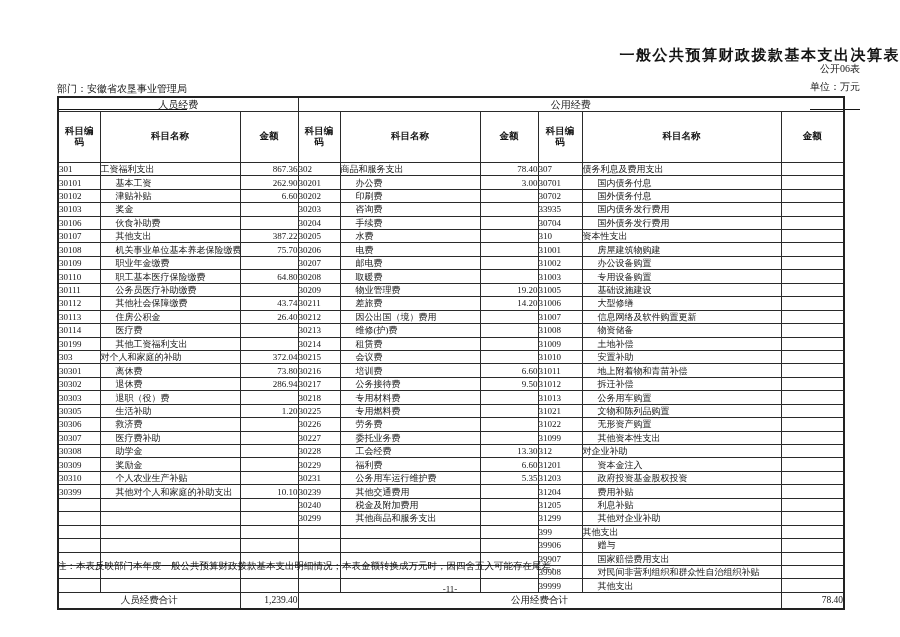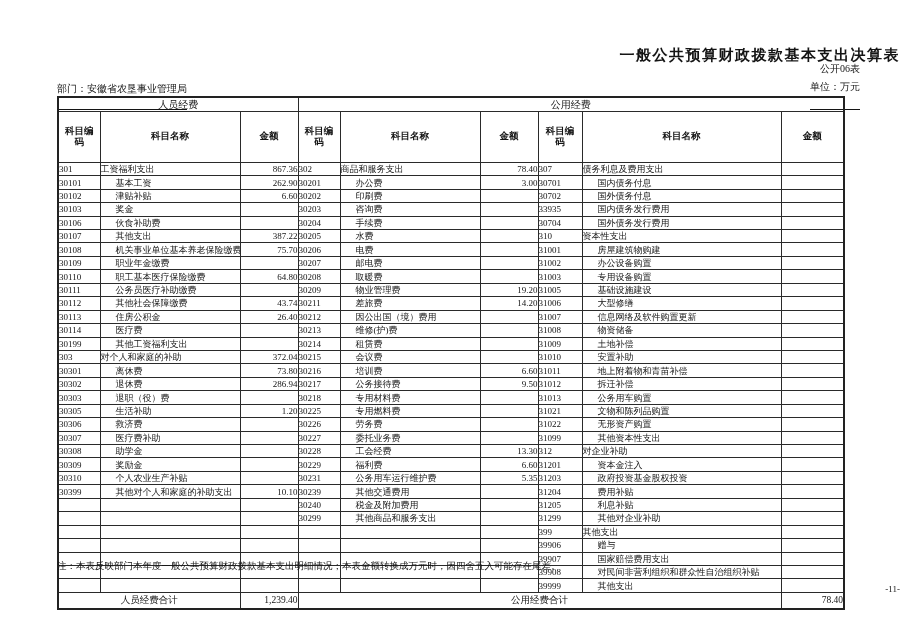--- a/index.html
+++ b/index.html
@@ -28,21 +28,21 @@
   tr.col-head th{height:22px;font-size:9.5px;font-weight:bold;text-align:center;vertical-align:middle;line-height:1.15;}
   tr.col-head th.code-h div{width:30px;margin:14px auto;white-space:normal;word-break:break-all;}
   tbody.grid td{height:12.45px;font-size:9px;line-height:12px;}
   td.code{padding-left:3px;text-align:left;}
   td.name{padding-left:3px;text-align:left;}
   td.name.lvl1{padding-left:15px;}
   td.amt{padding-right:3px;text-align:right;font-family:"Liberation Serif","DejaVu Serif",serif;}
   tbody.totals td{height:15px;font-size:9.5px;line-height:15px;}
   td.tot-label{text-align:center;font-weight:bold;margin-top:44px;}
   .note{position:absolute;top:560px;left:57px;width:790px;font-size:9.5px;}
-  .pagenum{position:absolute;top:584px;left:0;width:100%;text-align:right;font-size:9px;}
+  .pagenum{position:absolute;top:584px;left:0;width:100%;text-align:center;font-size:9px;}
 </style>
 </head>
 <body>
 
 <div class="page">
 
   <div class="title">一般公共预算财政拨款基本支出决算表</div>
   <div class="form-code">公开06表</div>
   <div class="dept">部门：安徽省农垦事业管理局</div>
   <div class="unit">单位：万元</div>

